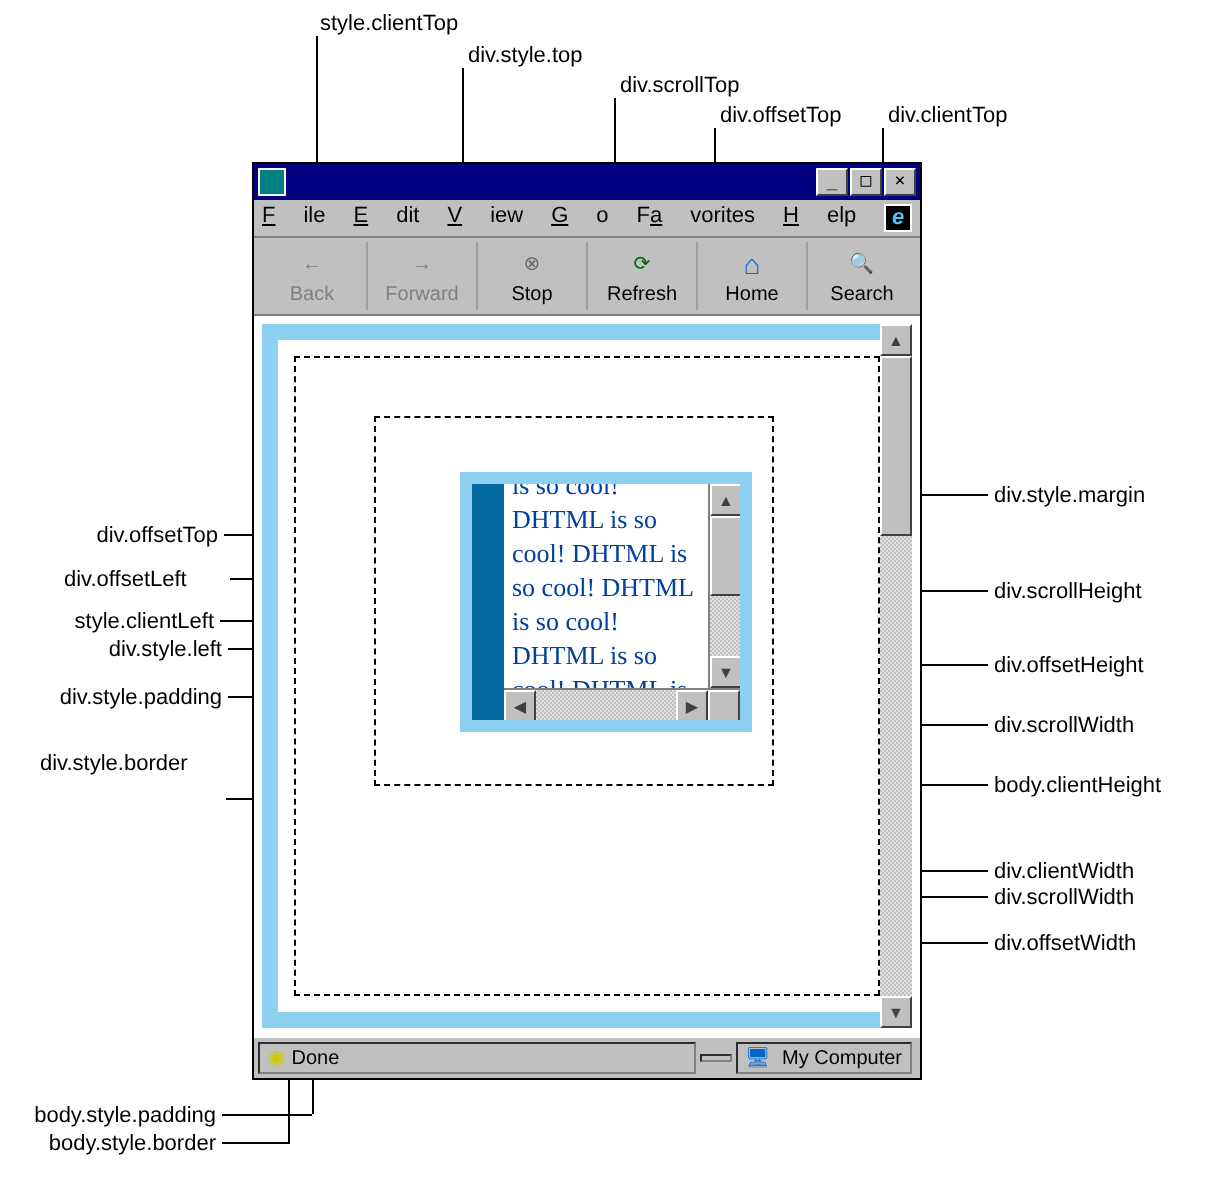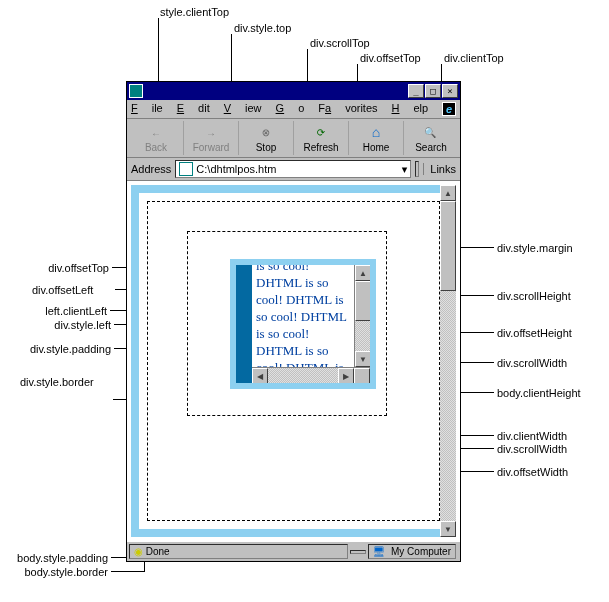--- a/index.html
+++ b/index.html
@@ -271,21 +271,21 @@
 <div class="label" style="left:444px;top:52px">div.clientTop</div>
 
 <div class="line" style="left:158px;top:18px;width:1px;height:177px"></div>
 <div class="line" style="left:231px;top:34px;width:1px;height:204px"></div>
 <div class="line" style="left:307px;top:49px;width:1px;height:211px"></div>
 <div class="line" style="left:357px;top:64px;width:1px;height:174px"></div>
 <div class="line" style="left:441px;top:64px;width:1px;height:191px"></div>
 
 <div class="label" style="left:29px;top:262px;text-align:right;width:80px">div.offsetTop</div>
 <div class="label" style="left:32px;top:284px;width:80px">div.offsetLeft</div>
-<div class="label" style="left:17px;top:305px;text-align:right;width:90px">left.clientLeft</div>
+<div class="label" style="left:17px;top:305px;text-align:right;width:90px">style.clientLeft</div>
 <div class="label" style="left:41px;top:319px;text-align:right;width:70px">div.style.left</div>
 <div class="label" style="left:11px;top:343px;text-align:right;width:100px">div.style.padding</div>
 <div class="label" style="left:20px;top:376px;text-align:left;width:90px">div.style.border</div>
 <div class="label" style="left:0px;top:552px;text-align:right;width:108px">body.style.padding</div>
 <div class="label" style="left:0px;top:566px;text-align:right;width:108px">body.style.border</div>
 
 <div class="label" style="left:497px;top:242px">div.style.margin</div>
 <div class="label" style="left:497px;top:290px">div.scrollHeight</div>
 <div class="label" style="left:497px;top:327px">div.offsetHeight</div>
 <div class="label" style="left:497px;top:357px">div.scrollWidth</div>
@@ -364,30 +364,20 @@
     </div>
     <div class="tb-btn">
       <div class="tb-icon-box" style="color:#06c;font-size:14px">⌂</div>
       <span>Home</span>
     </div>
     <div class="tb-btn">
       <div class="tb-icon-box">🔍</div>
       <span>Search</span>
     </div>
   </div>
-  <div class="addressbar">
-    <span>Address</span>
-    <div class="addr-input">
-      <div class="addr-icon"></div>
-      <span>C:\dhtmlpos.htm</span>
-      <span style="margin-left:auto;color:#000">▾</span>
-    </div>
-    <span style="border:1px inset #808080;width:4px;height:16px;margin-right:4px"></span>
-    <span class="links-btn">Links</span>
-  </div>
 
   <div class="content-outer">
     <div class="body-border"></div>
     <div class="body-padding-line"></div>
     <div class="div-margin-line"></div>
 
     <div class="div-box">
       <div class="div-inner">
         <div class="div-text">is so cool! DHTML is so cool! DHTML is so cool! DHTML is so cool! DHTML is so cool! DHTML is</div>
         <div class="div-scroll-v">

